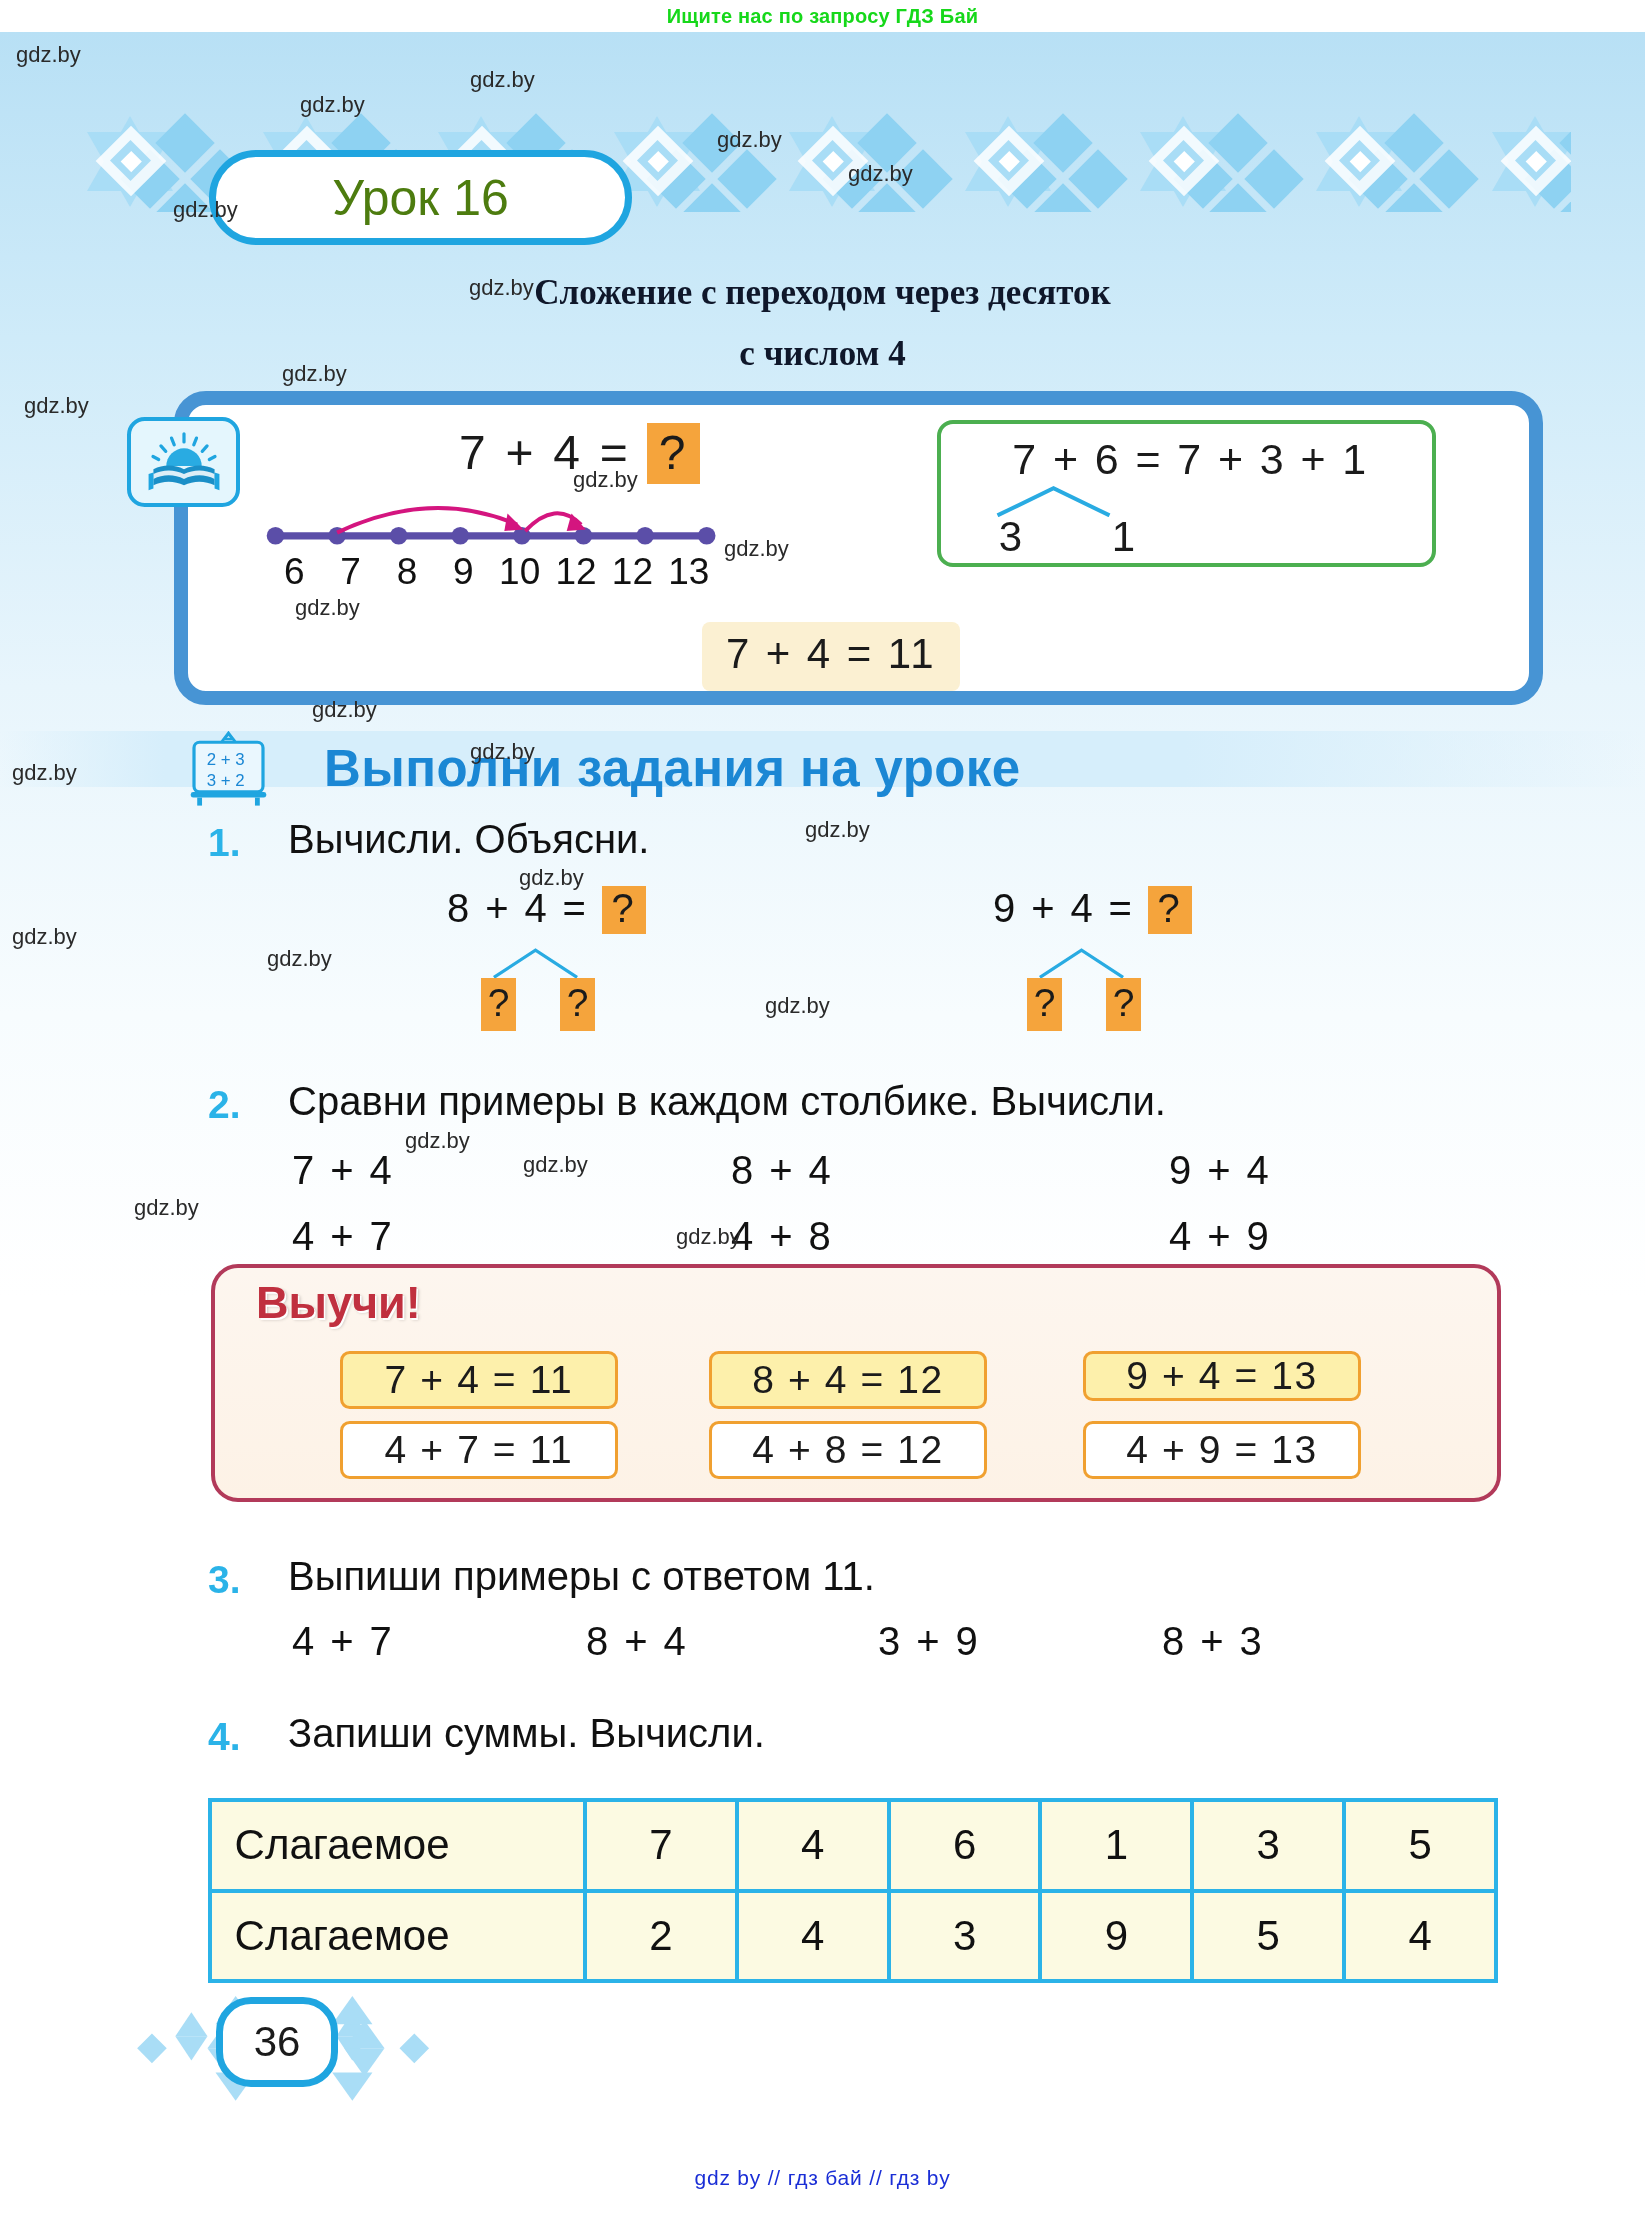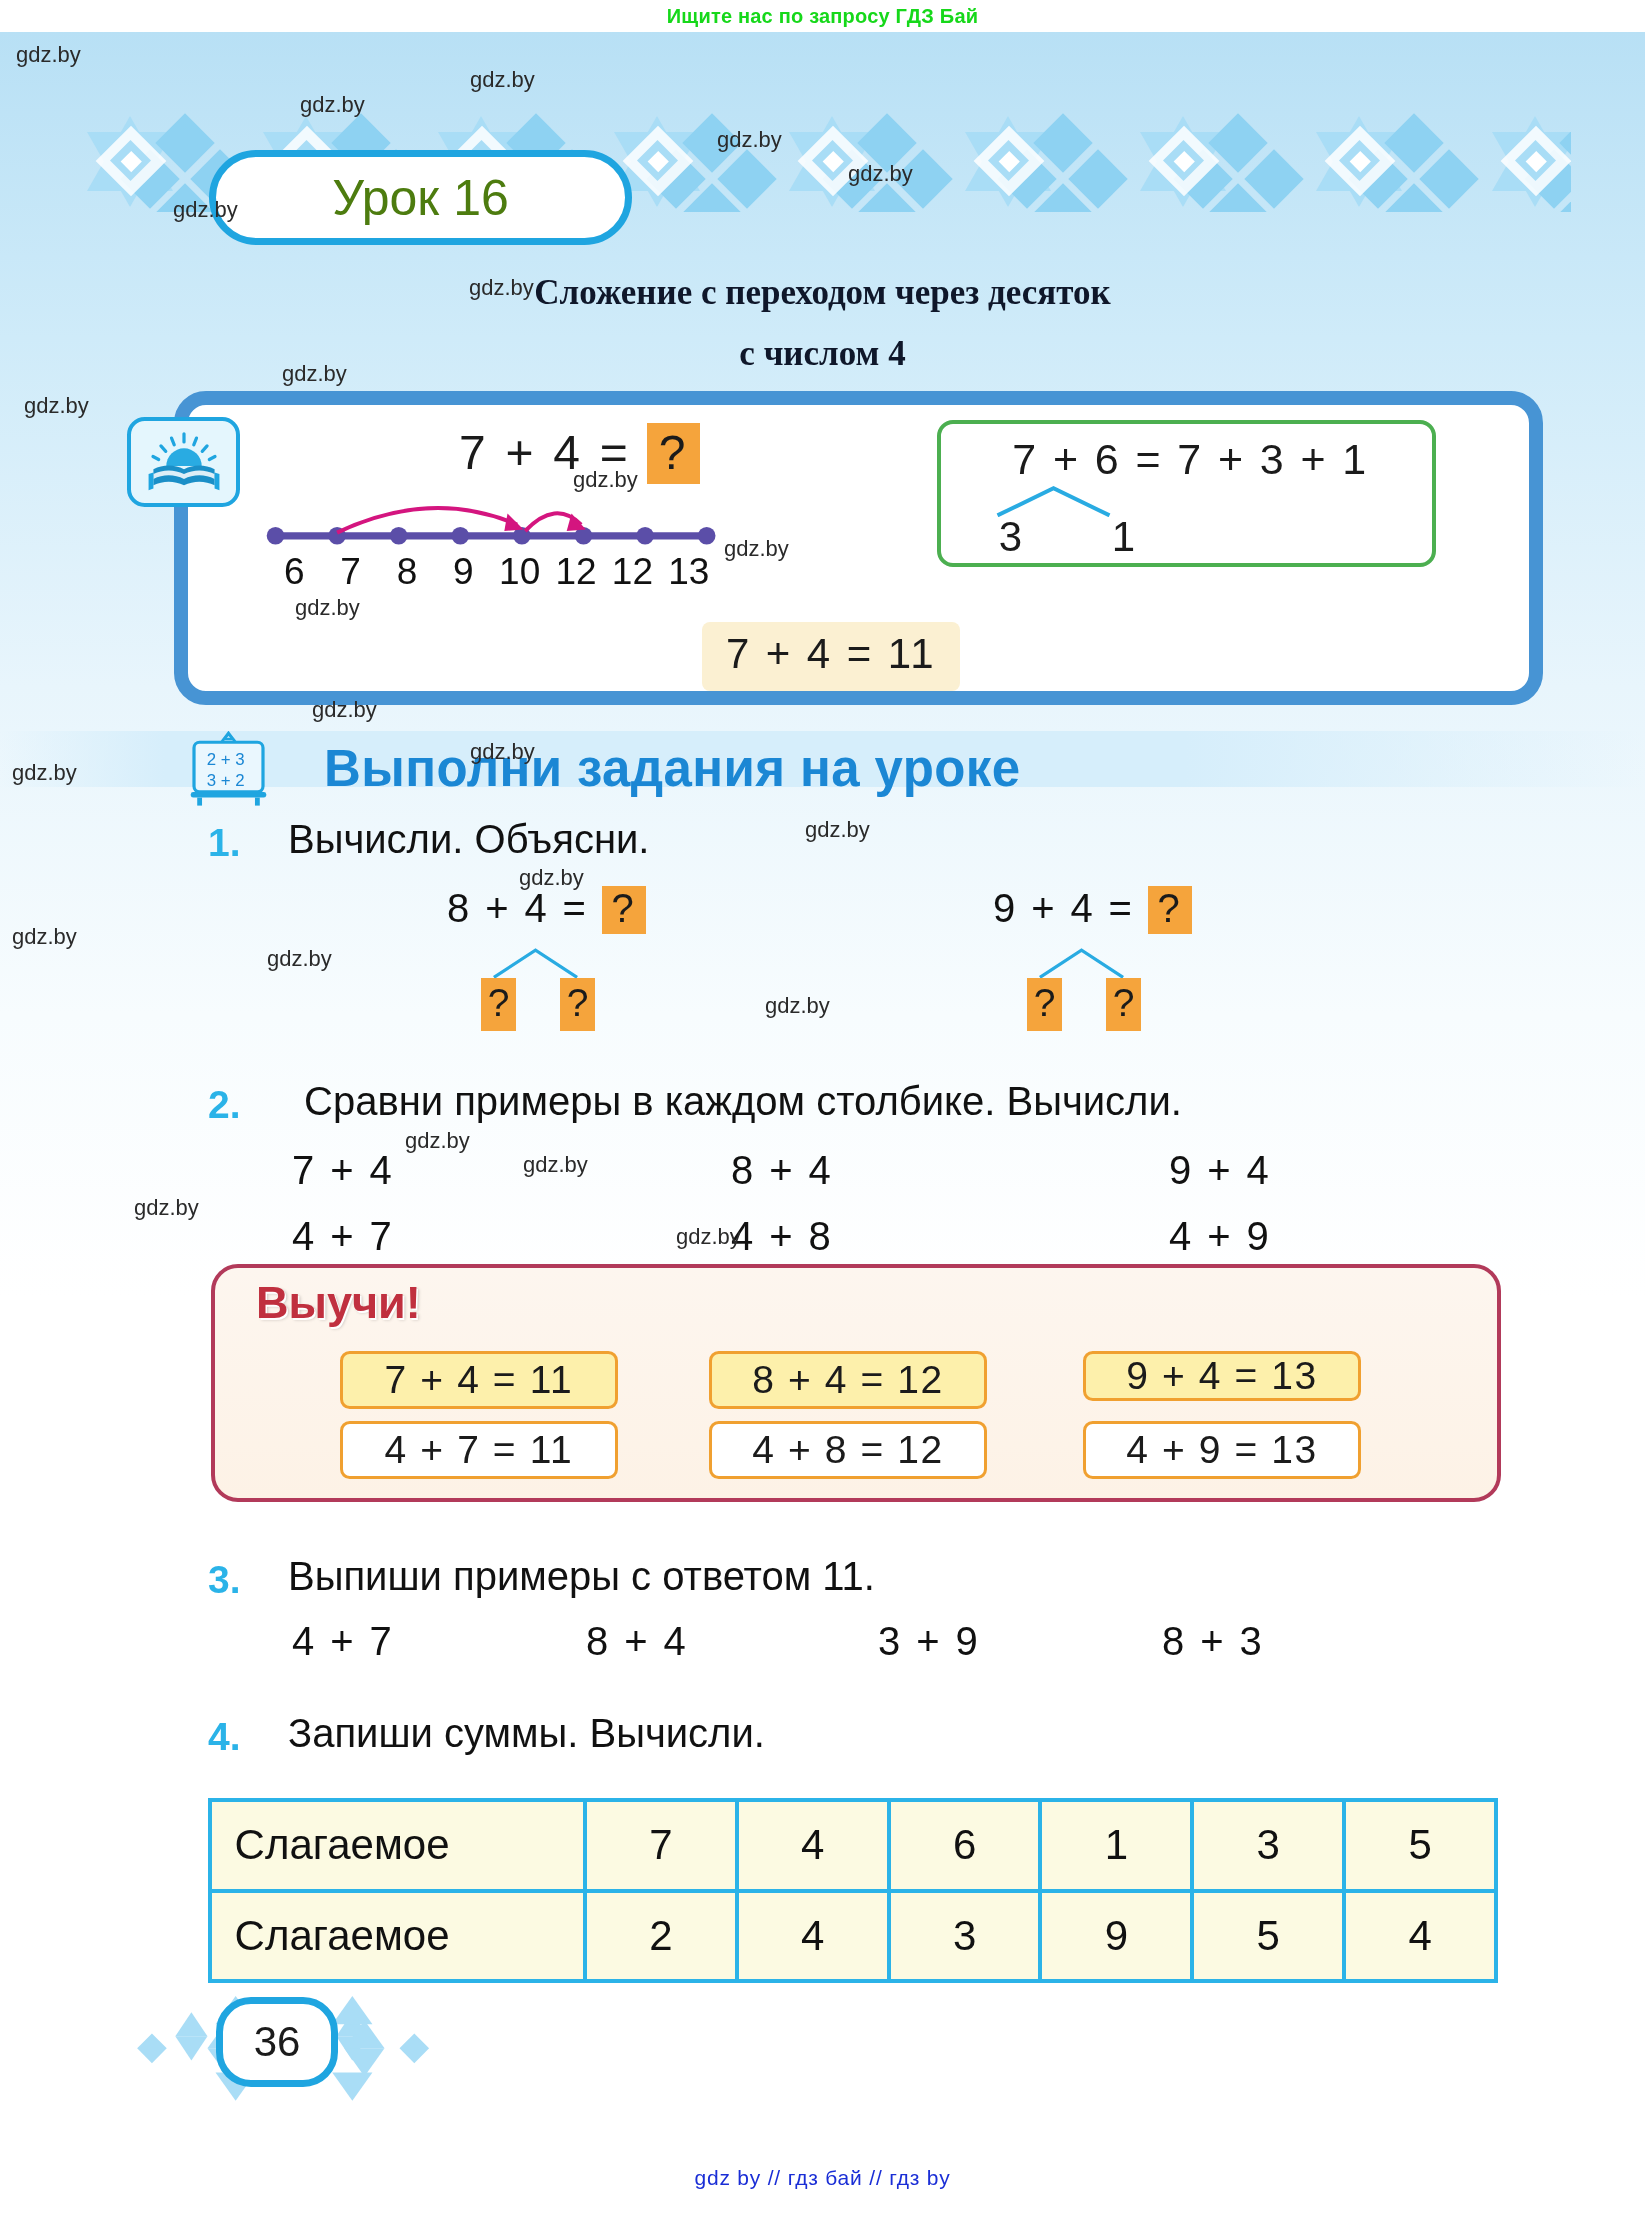--- a/index.html
+++ b/index.html
@@ -607,21 +607,21 @@
   <div class="eq-small" style="top:886px; left:993px;">
     <span>9 + 4 = </span><span class="qbox-sm">?</span>
   </div>
   <svg style="position:absolute; top:947px; left:1033px; width:97px; height:32px;" viewBox="0 0 120 40" aria-hidden="true">
     <path d="M8 38 L60 4 L112 38" fill="none" stroke="#29abe2" stroke-width="4"></path>
   </svg>
   <div class="qtile" style="top:978px; left:1027px;">?</div>
   <div class="qtile" style="top:978px; left:1106px;">?</div>
 
   <div class="ex-num" style="top:1083px; left:208px;">2.</div>
-  <div class="ex-text" style="top:1079px; left:288px;margin-left:16px;">Сравни примеры в каждом столбике. Вычисли.</div>
+  <div class="ex-text" style="top:1079px; left:288px;">Сравни примеры в каждом столбике. Вычисли.</div>
 
   <div class="eq-small" style="top:1148px; left:292px;">7 + 4</div>
   <div class="eq-small" style="top:1148px; left:731px;">8 + 4</div>
   <div class="eq-small" style="top:1148px; left:1169px;">9 + 4</div>
   <div class="eq-small" style="top:1214px; left:292px;">4 + 7</div>
   <div class="eq-small" style="top:1214px; left:731px;">4 + 8</div>
   <div class="eq-small" style="top:1214px; left:1169px;">4 + 9</div>
 
   <div class="learn-box"></div>
   <div class="learn-title">Выучи!</div>

